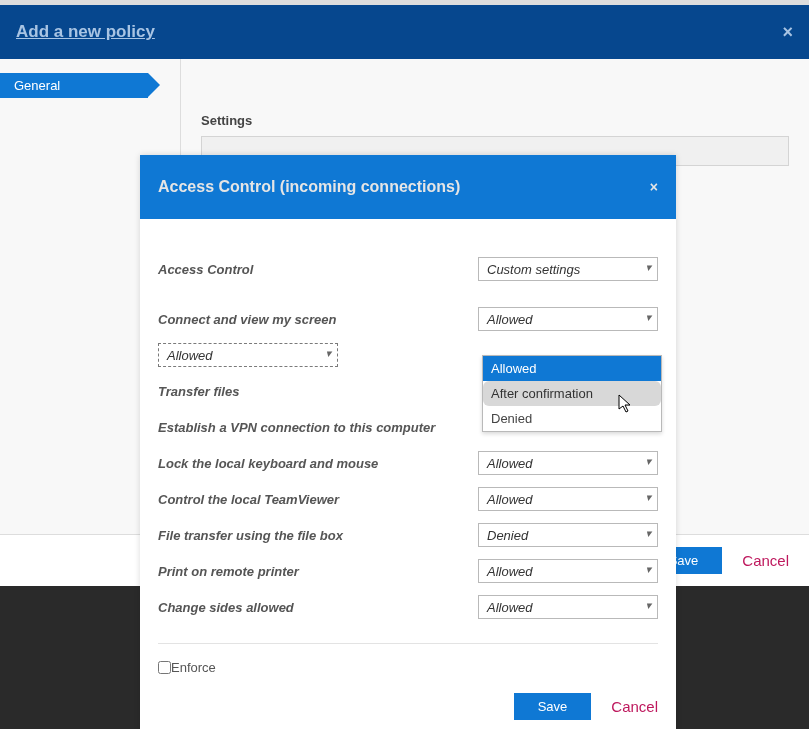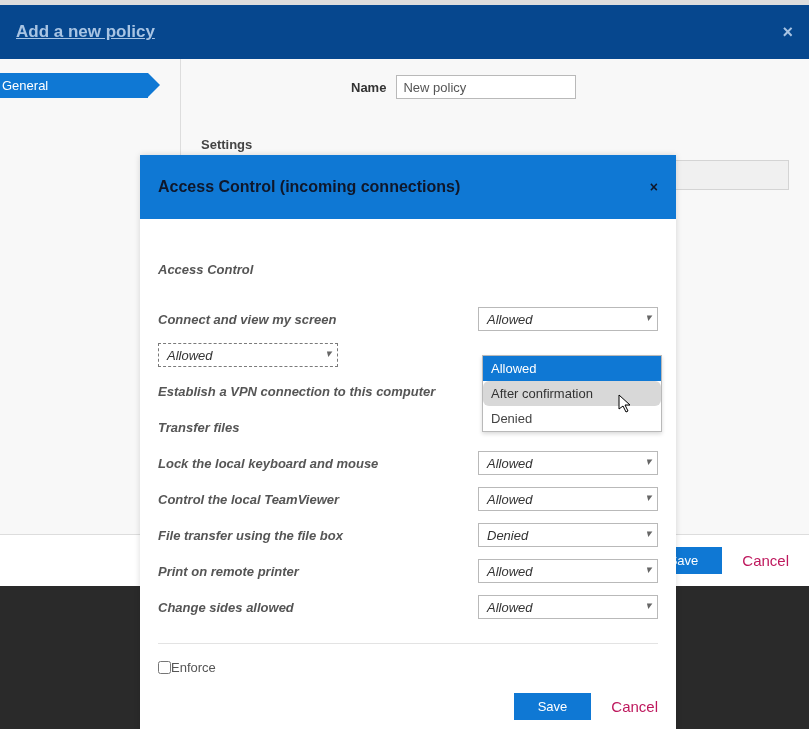--- a/index.html
+++ b/index.html
@@ -45,21 +45,21 @@
     .sidebar {
       width: 180px;
       padding-top: 14px;
     }
     .tab {
       background: #0f78d4;
       color: #fff;
       position: relative;
       height: 25px;
       line-height: 25px;
-      padding: 0 2px;
+      padding: 0 14px;
       font-size: 13px;
       width: 148px;
     }
     .tab::after {
       content: "";
       position: absolute;
       right: -12px;
       top: 0;
       border-top: 12.5px solid transparent;
       border-bottom: 12.5px solid transparent;
@@ -134,21 +134,21 @@
       position: absolute;
       top: 155px;
       left: 140px;
       width: 536px;
       background: #fff;
       box-shadow: 0 0 6px rgba(0,0,0,0.15);
       z-index: 10;
     }
     .modal-header {
       background: #0f78d4;
-      color: #0f172a;
+      color: #e5e5e5;
       height: 64px;
       display: flex;
       align-items: center;
       justify-content: space-between;
       padding: 0 18px;
     }
     .modal-title { font-size: 16px; font-weight: 600; }
     .modal-close { font-size: 14px; cursor: pointer; font-weight: bold; }
     .modal-body { padding: 18px 18px 0 18px; }
     .mrow {
@@ -234,24 +234,20 @@
 <div class="main-header">
   <div class="main-header-title">Add a new policy</div>
   <div class="main-header-close">×</div>
 </div>
 
 <div class="main-body">
   <div class="sidebar">
     <div class="tab">General</div>
   </div>
   <div class="content-area">
-    <div class="name-row">
-      <span class="name-label">Name</span>
-      <input class="name-input" value="New policy" style="">
-    </div>
     <div class="settings-heading">Settings</div>
     <div class="settings-box"></div>
   </div>
 </div>
 
 <div class="main-footer">
   <button class="btn-primary">Save</button>
   <span class="link-cancel">Cancel</span>
 </div>
 
@@ -259,42 +255,45 @@
 
 <div class="modal">
   <div class="modal-header">
     <div class="modal-title">Access Control (incoming connections)</div>
     <div class="modal-close">×</div>
   </div>
   <div class="modal-body">
 
     <div class="mrow gap">
       <div class="mlabel">Access Control</div>
+      <div class="mselect">
+          <span>Custom settings</span>
+        </div>
     </div>
 
     <div class="mrow gap">
       <div class="mlabel">Connect and view my screen</div>
       <div class="mselect">
           <span>Allowed</span>
         </div>
     </div>
 
     <div class="mrow">
       <div class="mselect open">
           <span>Allowed</span>
         </div>
     </div>
 
     <div class="mrow">
+      <div class="mlabel">Transfer files</div>
+      <div style="width:180px"></div>
+    </div>
+
+    <div class="mrow">
       <div class="mlabel">Establish a VPN connection to this computer</div>
-      <div style="width:180px"></div>
-    </div>
-
-    <div class="mrow">
-      <div class="mlabel">Transfer files</div>
       <div style="width:180px"></div>
     </div>
 
     <div class="mrow">
       <div class="mlabel">Lock the local keyboard and mouse</div>
       <div class="mselect">
           <span>Allowed</span>
         </div>
     </div>
 

